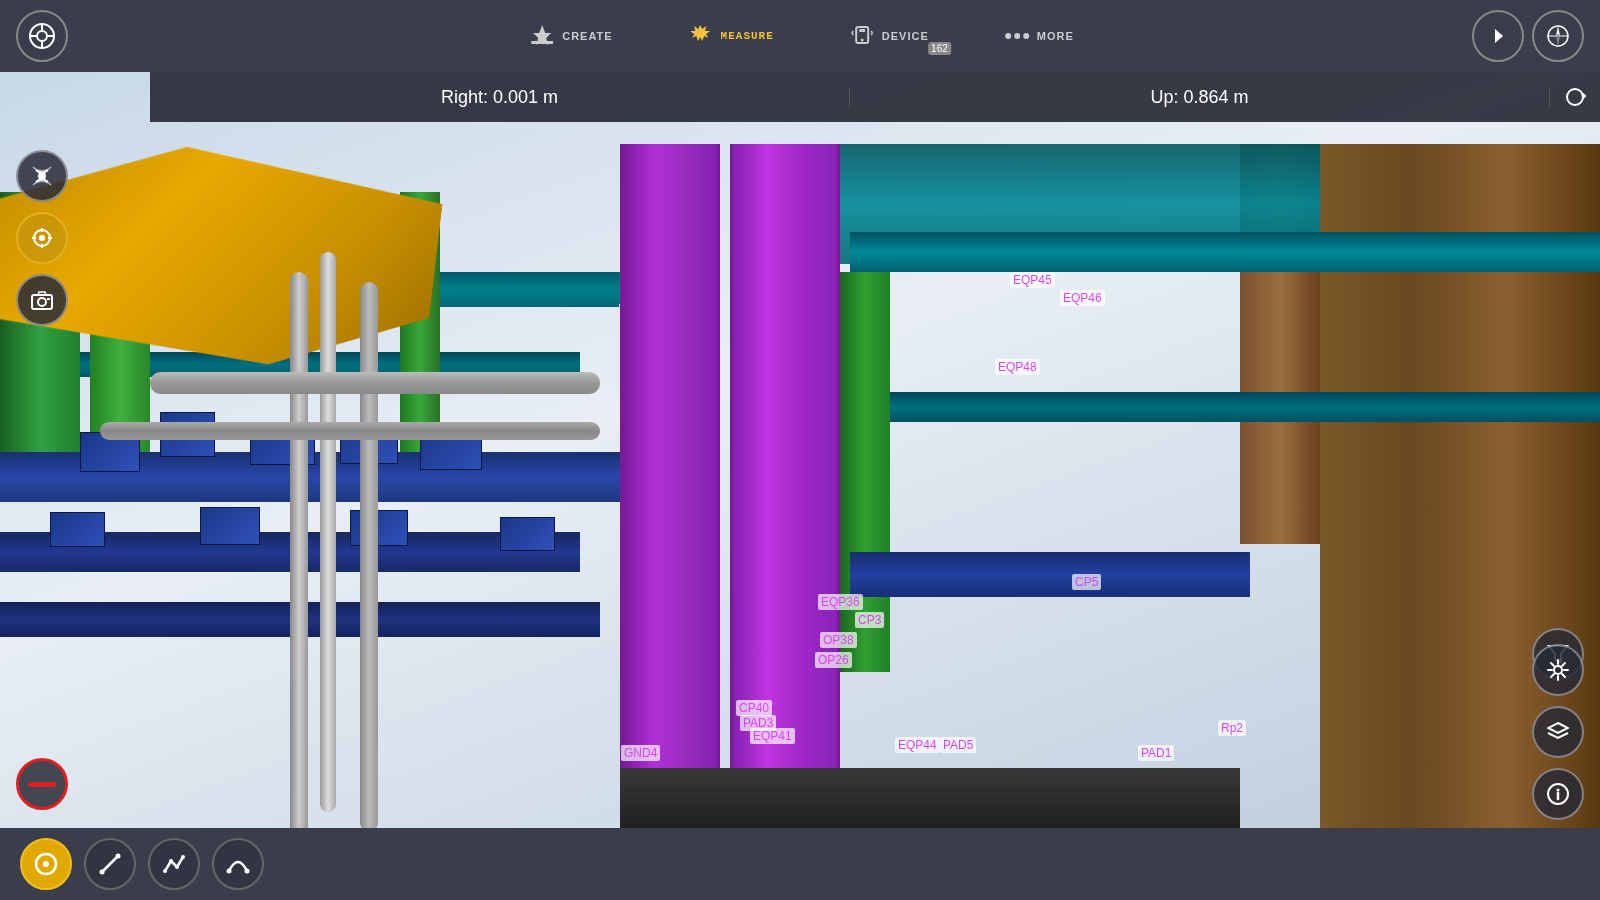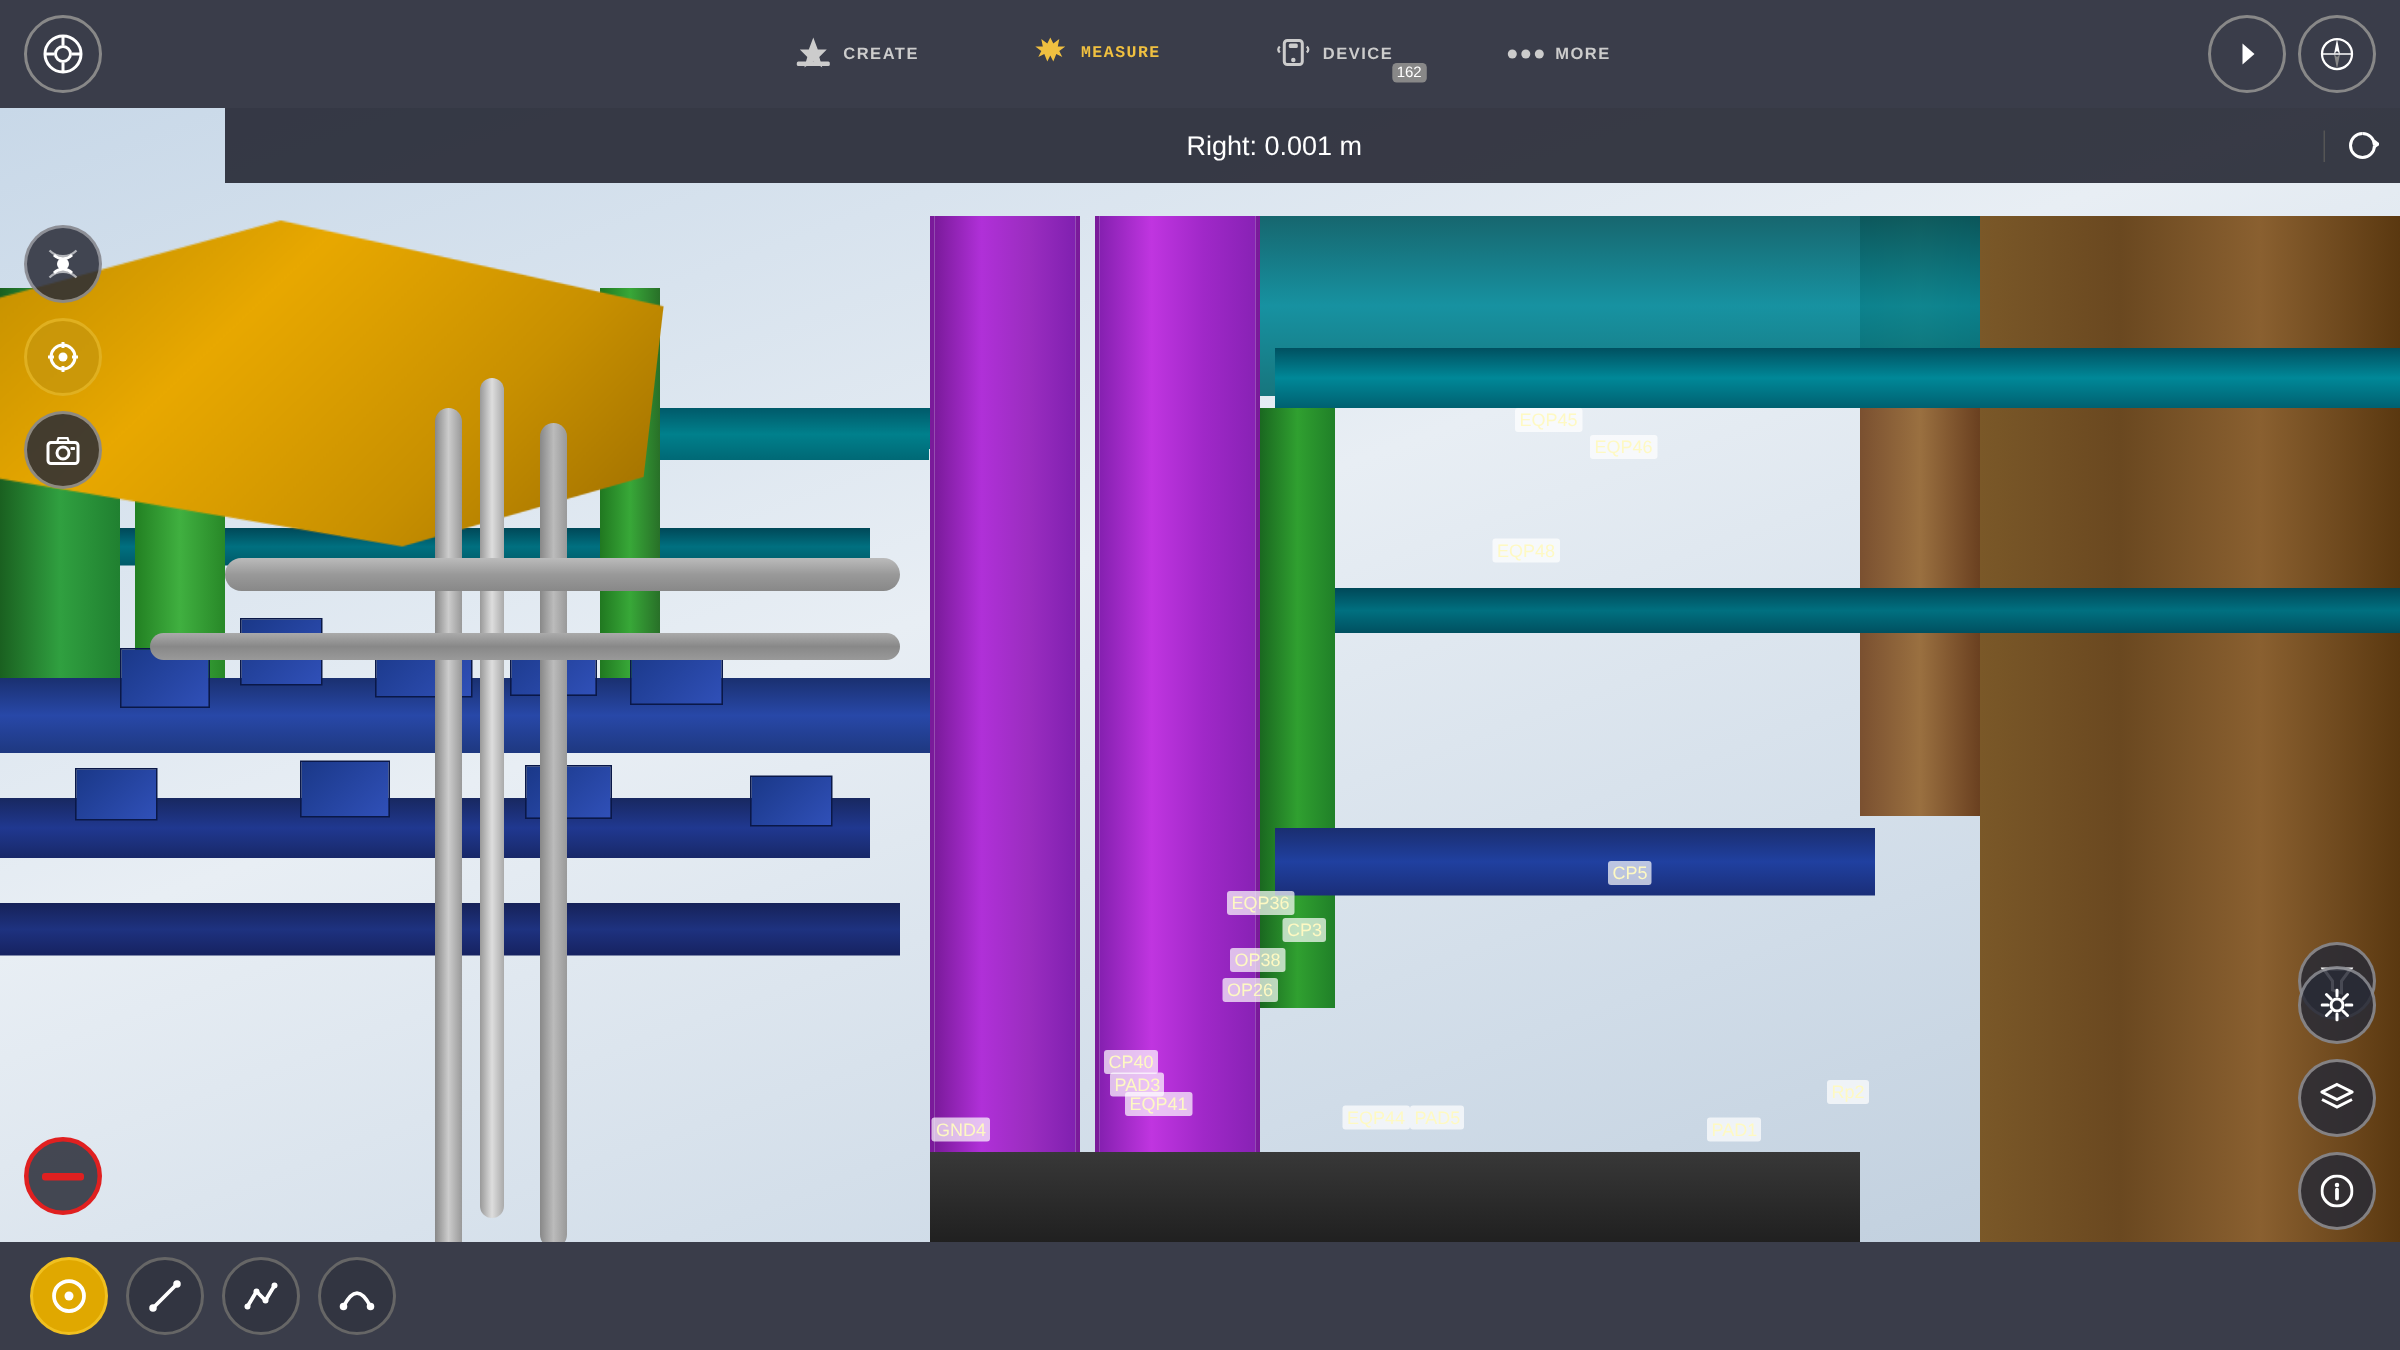--- a/index.html
+++ b/index.html
@@ -257,21 +257,21 @@
     }
     .platform-1 {
       left: 620px; bottom: 72px;
       width: 620px; height: 60px;
       background: linear-gradient(to bottom, #383838, #202020);
     }
 
     
     .scene-label {
       position: absolute;
-      color: #fef9c3;
+      color: #d946ef;
       font-size: 12px;
       font-weight: 500;
       background: rgba(255,255,255,0.7);
       padding: 1px 3px;
       border-radius: 2px;
       pointer-events: none;
     }
 
     
     #left-controls {
@@ -618,20 +618,23 @@
   <div class="scene-label" style="left:1138px; top:673px;">PAD1</div>
   <div class="scene-label" style="left:1218px; top:648px;">Rp2</div>
   <div class="scene-label" style="left:605px; top:673px;margin-left:16px;">GND4</div>
 
 </div>
 
 <div id="measure-bar">
   <div class="measure-item">
     <span>Right: 0.001 m</span>
   </div>
+  <div class="measure-item">
+    <span>Up: 0.864 m</span>
+  </div>
   <div class="measure-refresh">
     <svg width="22" height="22" viewBox="0 0 22 22">
       <path d="M11,3 A8,8 0 0,1 19,11" fill="none" stroke="white" stroke-width="2"></path>
       <path d="M19,11 A8,8 0 0,1 3,11 A8,8 0 0,1 11,3" fill="none" stroke="white" stroke-width="2"></path>
       <polygon points="19,7 19,13 23,10" fill="white"></polygon>
     </svg>
   </div>
 </div>
 
 <div id="left-controls">

